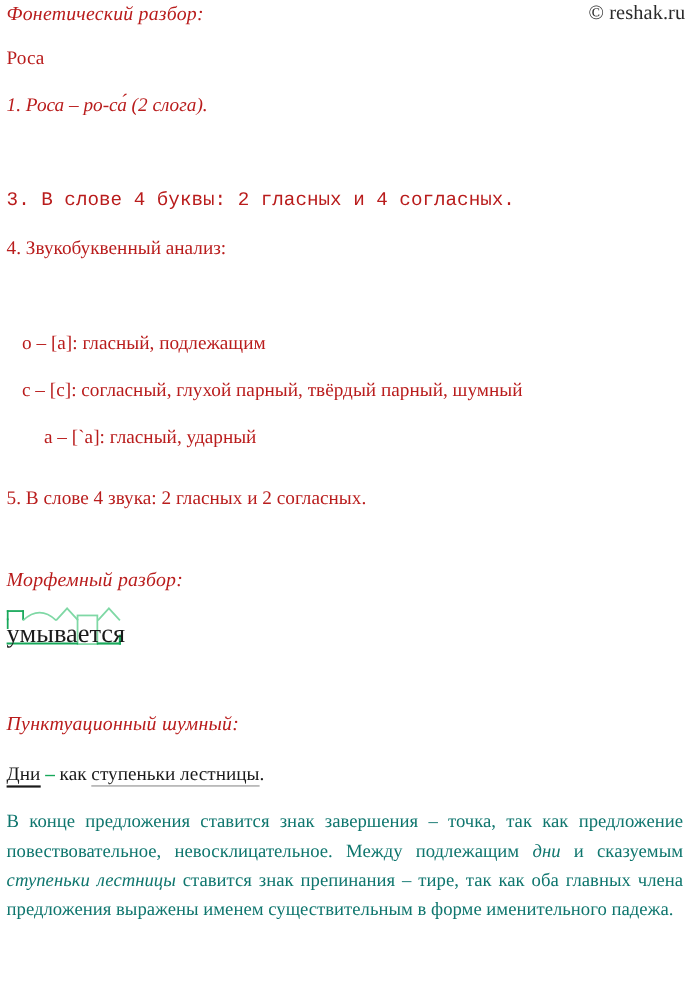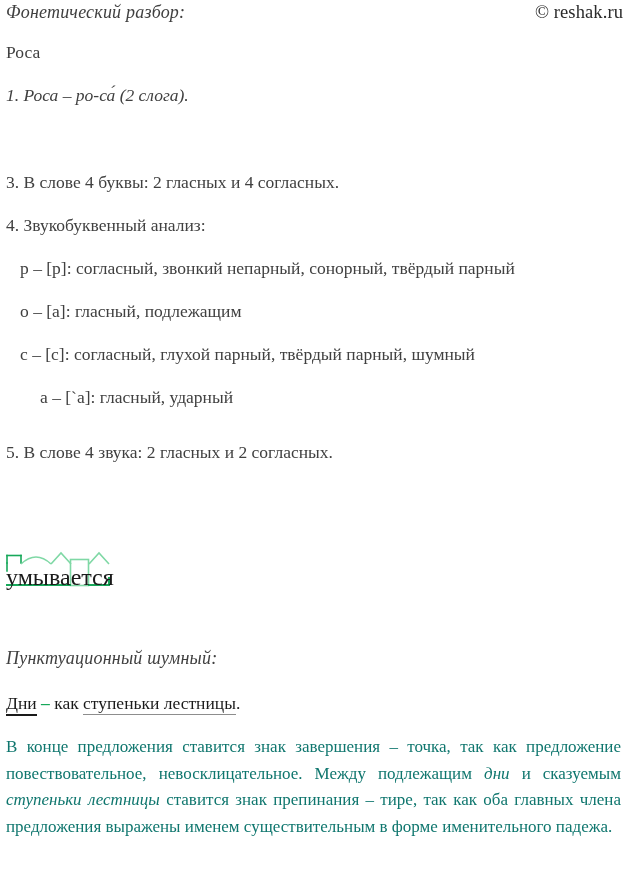--- a/index.html
+++ b/index.html
@@ -37,21 +37,21 @@
     letter-spacing: 0.1px;
   }
 
   
   .row {
     position: absolute;
     left: 6px;
     font-size: 17.5px;
     line-height: 24px;
     white-space: nowrap;
-    color: #404040;
+    color: #b91c1c;
   }
 
   .section-title {
     font-style: italic;
     font-size: 18px;
     letter-spacing: 0.2px;
   }
 
   .indent {
     left: 20px;
@@ -124,30 +124,30 @@
 
 <div class="page">
 
   <div class="watermark">© reshak.ru</div>
 
   <div class="row section-title" style="top:0px;">Фонетический разбор:</div>
 
   <div class="row" style="top:40px;">Роса</div>
 
   <div class="row" style="top:83px;font-style:italic;">1. Роса – ро-са́ (2 слога).</div>
-  <div class="row" style="top:170px;">3. В слове 4 буквы: 2 гласных и 4 согласных.</div>
+  <div class="row" style="top:170px;font-family:Liberation Mono, monospace;">3. В слове 4 буквы: 2 гласных и 4 согласных.</div>
   <div class="row" style="top:213px;">4. Звукобуквенный анализ:</div>
 
-  <div class="row indent" style="top:256px;">р – [р]: согласный, звонкий непарный, сонорный, твёрдый парный</div>
   <div class="row indent" style="top:299px;">о – [а]: гласный, подлежащим</div>
   <div class="row indent" style="top:342px;">с – [с]: согласный, глухой парный, твёрдый парный, шумный</div>
   <div class="row indent" style="top:385px;margin-left:20px;">а – [`а]: гласный, ударный</div>
 
   <div class="row" style="top:440px;">5. В слове 4 звука: 2 гласных и 2 согласных.</div>
 
+  <div class="row section-title" style="top:515px;">Морфемный разбор:</div>
 
   <div class="morph-wrap">
     <span class="morph-word">умывается</span>
     <svg class="morph-svg" width="108" height="42" viewBox="0 0 108 42">
 
       <g fill="none" stroke="#17a85a" stroke-width="1.6" stroke-linecap="square">
         <path d="M 1 12 L 1 20"></path>
         <path d="M 1 4.5 L 1 12"></path>
         <path d="M 1 4.5 L 15 4.5"></path>
         <path d="M 15 4.5 L 15 12"></path>

